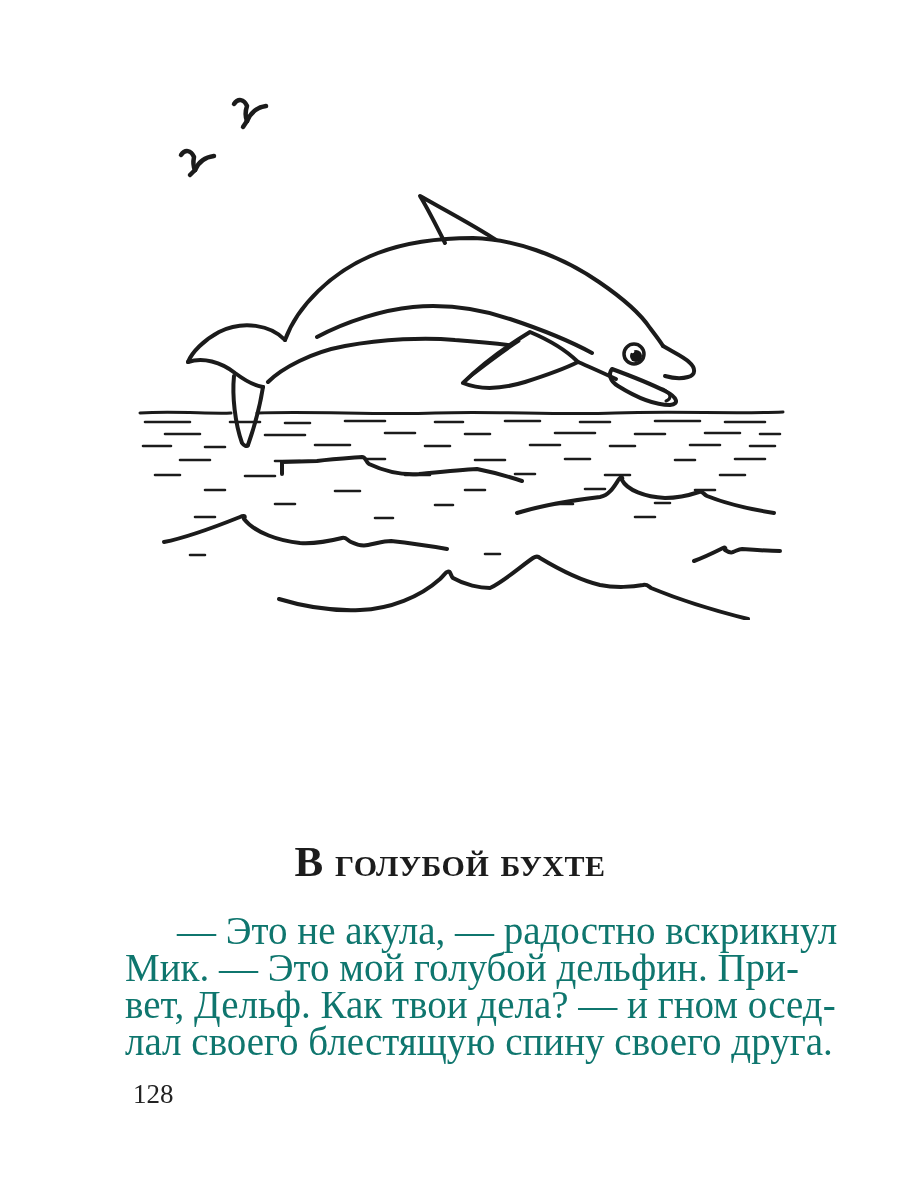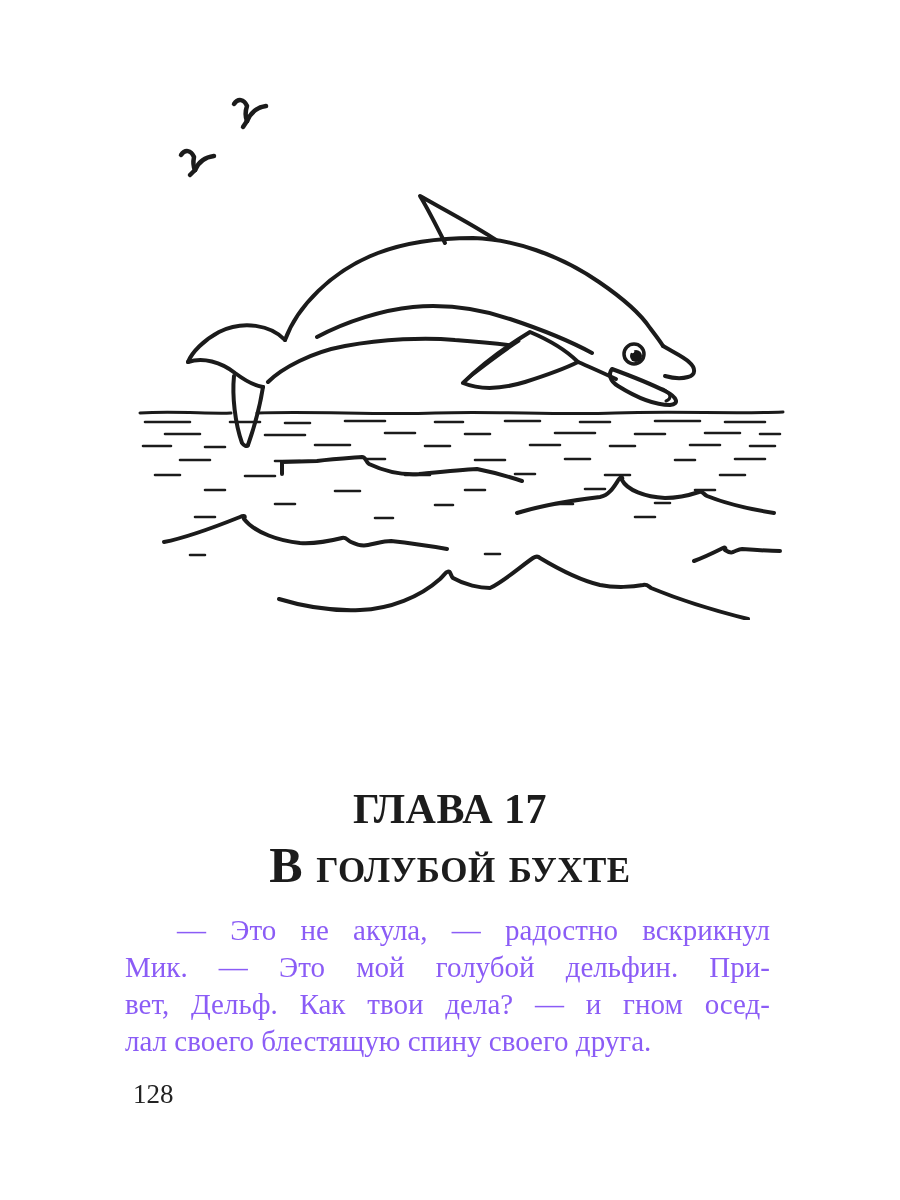--- a/index.html
+++ b/index.html
@@ -15,26 +15,26 @@
     position:absolute;left:135px;top:85px;width:650px;height:535px;
   }
   .ink{stroke:#1b1b1b;fill:none;stroke-linecap:round;stroke-linejoin:round;}
   .kicker{
     position:absolute;left:0;top:786px;width:900px;
     text-align:center;font-weight:bold;font-size:42px;line-height:1.1;
     letter-spacing:0.5px;color:#1c1c1c;
   }
   .title{
     position:absolute;left:0;top:838px;width:900px;
-    text-align:center;font-weight:bold;font-size:50px;line-height:1.1;
+    text-align:center;font-weight:bold;font-size:43px;line-height:1.1;
     font-variant:small-caps;letter-spacing:0.5px;color:#1c1c1c;
   }
   .para{
     position:absolute;left:125px;top:912px;width:645px;
-    font-size:29px;color:#8b5cf6;
+    font-size:39px;color:#0f766e;
   }
   .para-line{
     line-height:37px;height:37px;white-space:nowrap;
     text-align:justify;text-align-last:justify;
   }
   .para-line.first{padding-left:52px;}
   .para-line.last{text-align:left;text-align-last:left;}
   .page-number{
     position:absolute;left:133px;top:1080px;
     font-size:27px;line-height:1.1;color:#232323;
@@ -106,21 +106,20 @@
 
     <g class="ink" stroke-width="4">
       <path d="M 147,389 L 147,377 L 182,376 C 198,374 214,373 227,372 C 231,372 230,376 234,379 C 251,387 268,390 284,389 C 305,387 325,385 342,384 C 357,387 372,391 387,396"></path>
       <path d="M 29,457 C 50,453 85,440 105,432 C 109,430 111,431 109,434 C 120,448 145,456 165,458 C 180,459 195,456 207,453 C 211,452 212,455 216,457 C 222,460 228,461 233,460 C 240,459 248,456 256,456 C 275,458 295,461 312,464"></path>
       <path d="M 382,428 C 405,421 440,415 465,412 C 475,410 480,400 484,394 C 486,391 488,392 487,395 C 492,405 510,412 530,413 C 542,413 555,410 564,407 C 568,406 568,409 572,411 C 592,419 620,425 639,428"></path>
       <path d="M 144,514 C 170,522 200,526 225,525 C 255,524 285,512 305,494 C 309,490 311,487 312,487 C 316,485 315,490 318,493 C 330,500 345,503 355,503 C 368,497 385,482 398,473 C 401,471 403,471 405,473 C 425,485 448,496 465,500 C 480,503 498,502 508,500 C 512,499 513,501 516,503 C 545,515 585,527 613,534"></path>
       <path d="M 559,476 C 570,472 582,466 588,463 C 590,462 591,463 590,465 C 593,467 596,468 598,467 C 601,466 604,464 607,464 C 620,465 635,466 645,466"></path>
     </g>
   </svg>
 
-  <div class="kicker">ГЛАВА 17</div>
   <div class="title">В голубой бухте</div>
 
   <div class="para">
     <div class="para-line first">— Это не акула, — радостно вскрикнул</div>
     <div class="para-line">Мик. — Это мой голубой дельфин. При-</div>
     <div class="para-line">вет, Дельф. Как твои дела? — и гном осед-</div>
     <div class="para-line last">лал своего блестящую спину своего друга.</div>
   </div>
 
   <div class="page-number">128</div>

